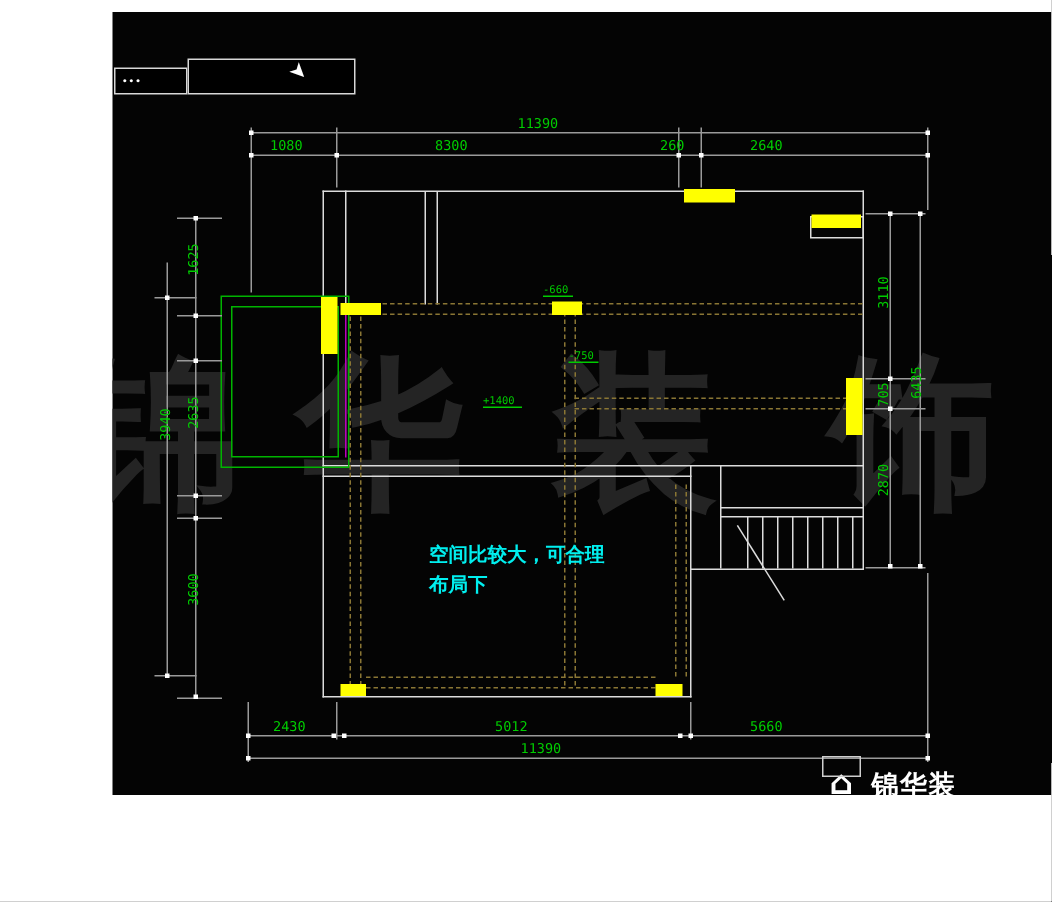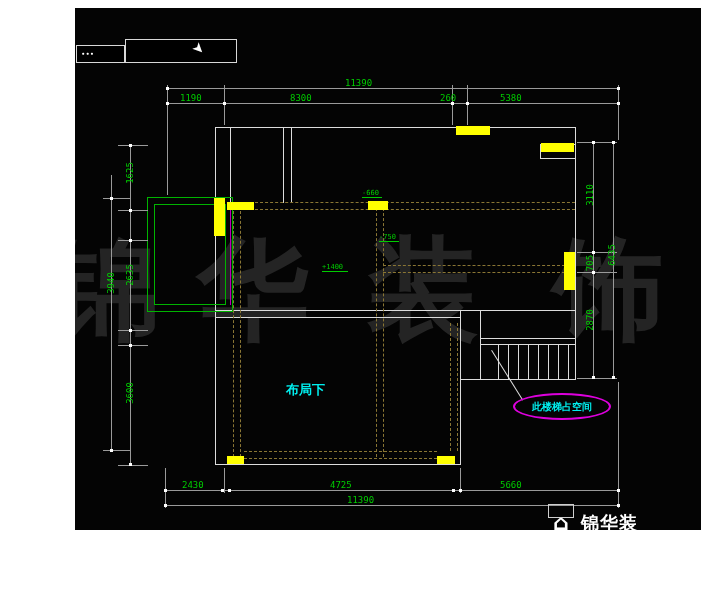--- a/index.html
+++ b/index.html
@@ -155,45 +155,43 @@
   <div class="dot" style="left:110px;top:197px;"></div>
   <div class="dot" style="left:110px;top:449px;"></div>
   <div class="dot" style="left:592px;top:141px;"></div>
   <div class="dot" style="left:592px;top:251px;"></div>
   <div class="dot" style="left:592px;top:271px;"></div>
   <div class="dot" style="left:592px;top:376px;"></div>
   <div class="dot" style="left:612px;top:141px;"></div>
   <div class="dot" style="left:612px;top:376px;"></div>
 
   <span class="gtext" style="left:345px;top:78px;">11390</span>
-  <span class="gtext" style="left:180px;top:93px;">1190</span>
+  <span class="gtext" style="left:180px;top:93px;">1080</span>
   <span class="gtext" style="left:290px;top:93px;">8300</span>
   <span class="gtext" style="left:440px;top:93px;">260</span>
-  <span class="gtext" style="left:500px;top:93px;">5380</span>
+  <span class="gtext" style="left:500px;top:93px;">2640</span>
   <span class="gtext" style="left:182px;top:480px;">2430</span>
-  <span class="gtext" style="left:330px;top:480px;">4725</span>
+  <span class="gtext" style="left:330px;top:480px;">5012</span>
   <span class="gtext" style="left:500px;top:480px;">5660</span>
   <span class="gtext" style="left:347px;top:495px;">11390</span>
   <span class="gtext rot" style="left:112px;top:168px;">1625</span>
   <span class="gtext rot" style="left:112px;top:270px;">2635</span>
   <span class="gtext rot" style="left:112px;top:388px;">3600</span>
   <span class="gtext rot" style="left:93px;top:278px;">3940</span>
   <span class="gtext rot" style="left:572px;top:190px;">3110</span>
   <span class="gtext rot" style="left:572px;top:258px;">705</span>
   <span class="gtext rot" style="left:572px;top:315px;">2870</span>
   <span class="gtext rot" style="left:594px;top:250px;">6435</span>
 
   <span class="etext" style="left:362px;top:189px;">-660</span>
   <div class="greenline" style="left:362px;top:197px;width:20px;height:1px;"></div>
   <span class="etext" style="left:379px;top:233px;">-750</span>
   <div class="greenline" style="left:379px;top:241px;width:20px;height:1px;"></div>
   <span class="etext" style="left:322px;top:263px;">+1400</span>
   <div class="greenline" style="left:322px;top:271px;width:26px;height:1px;"></div>
 
+  <span class="cyan" style="left:286px;top:361px;">空间比较大，可合理</span>
   <span class="cyan" style="left:286px;top:381px;">布局下</span>
 
-  <div class="ellipse">
-    <span>此楼梯占空间</span>
-  </div>
 
   <div class="abs" style="left:548px;top:504px;width:24px;height:12px;border:1px solid #cfcfcf;"></div>
 
 </div>
 
 </body></html>

